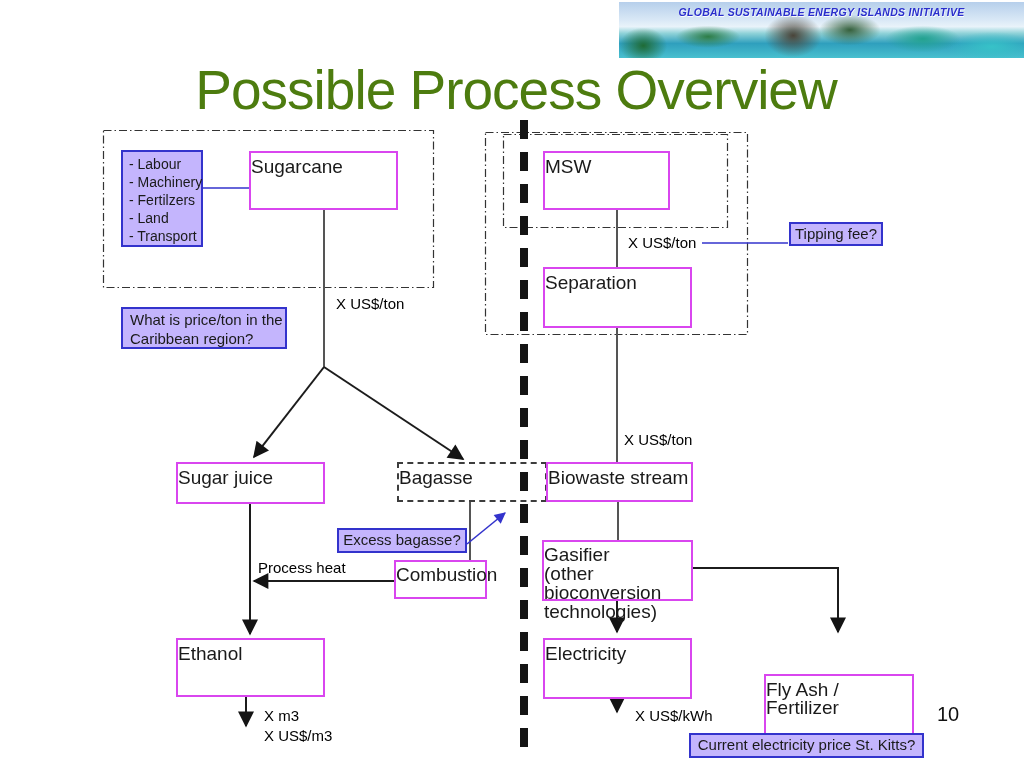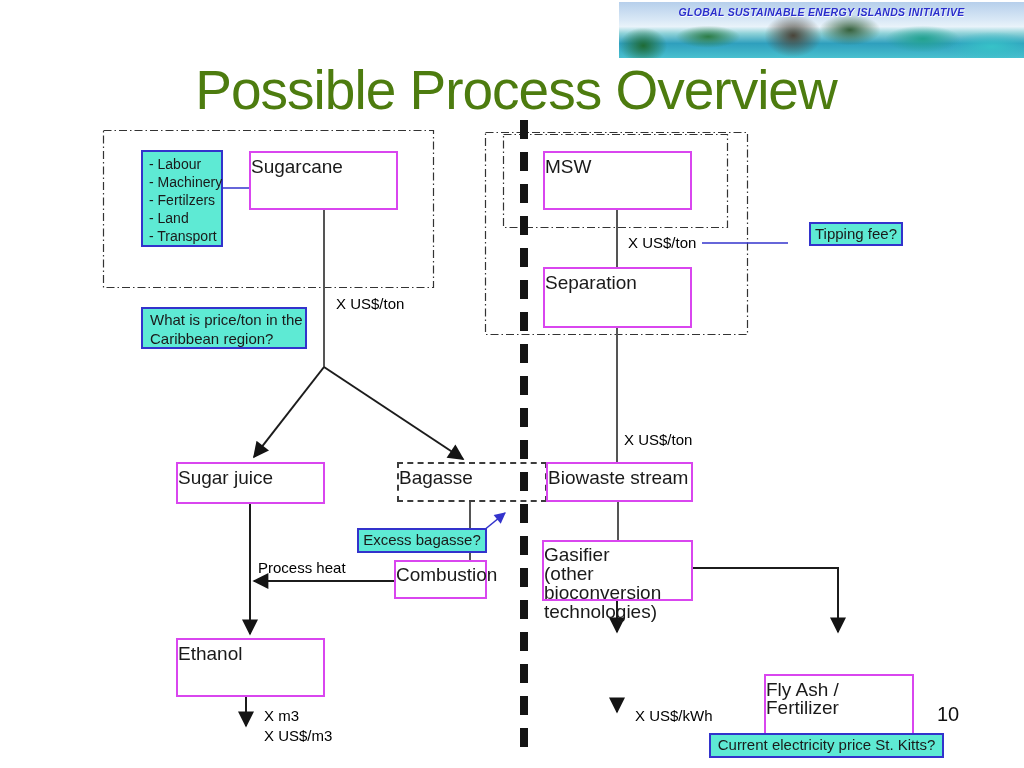--- a/index.html
+++ b/index.html
@@ -37,22 +37,22 @@
 
   .box{
     position:absolute;z-index:2;box-sizing:border-box;
     border:2px solid #d946ef;background:transparent;
     font-size:19px;text-align:left;padding-top:5px;line-height:18px;
   }
   .box.dashed{border-style:dashed;border-color:#3d3d3d;}
 
   .note{
     position:absolute;z-index:3;box-sizing:border-box;
-    border:2px solid #3333cc;background:#5eead4;
-    font-size:15px;line-height:20px;text-align:center;white-space:nowrap;margin-left:20px;
+    border:2px solid #3333cc;background:#c4b5fd;
+    font-size:15px;line-height:20px;text-align:center;white-space:nowrap;
   }
   .note.left{text-align:left;}
 
   .lbl{position:absolute;z-index:2;font-size:15px;white-space:nowrap;color:#000000;}
   .pagenum{position:absolute;z-index:2;font-size:20px;color:#111;}
 </style>
 </head>
 <body>
 
 <div class="slide">
@@ -102,40 +102,41 @@
 
     <g stroke="#3333cc" stroke-width="1.6" fill="none">
       <path d="M203,188 H249"></path>
       <path d="M702,243 H788"></path>
       <path d="M467,544 L505,513" marker-end="url(#arrb)"></path>
     </g>
   </svg>
 
   <div class="box" style="left:249px;top:151px;width:149px;height:59px;">Sugarcane</div>
 
-  <div class="box" style="left:543px;top:151px;width:149px;height:59px;">MSW</div>
+  <div class="box" style="left:543px;top:151px;width:127px;height:59px;">MSW</div>
 
   <div class="box" style="left:543px;top:267px;width:149px;height:61px;">Separation</div>
 
   <div class="box" style="left:176px;top:462px;width:149px;height:42px;">Sugar juice</div>
 
   <div class="box dashed" style="left:397px;top:462px;width:150px;height:40px;">Bagasse</div>
 
   <div class="box" style="left:546px;top:462px;width:147px;height:40px;">Biowaste stream</div>
 
   <div class="box" style="left:542px;top:540px;width:151px;height:61px;padding-top:3px;line-height:19px;">
     <div>Gasifier</div>
     <div>(other bioconversion</div>
     <div>technologies)</div>
   </div>
 
   <div class="box" style="left:394px;top:560px;width:93px;height:39px;padding-top:4px;">Combustion</div>
 
   <div class="box" style="left:176px;top:638px;width:149px;height:59px;">Ethanol</div>
 
+  <div class="box" style="left:543px;top:638px;width:149px;height:61px;">Electricity</div>
 
   <div class="box" style="left:764px;top:638px;width:150px;height:61px;margin-top:36px;">Fly Ash / Fertilizer</div>
 
   <div class="note left" style="left:121px;top:150px;width:82px;height:97px;padding:3px 0 0 6px;font-size:14px;line-height:18px;">
     <div>- Labour</div>
     <div>- Machinery</div>
     <div>- Fertilzers</div>
     <div>- Land</div>
     <div>- Transport</div>
   </div>

